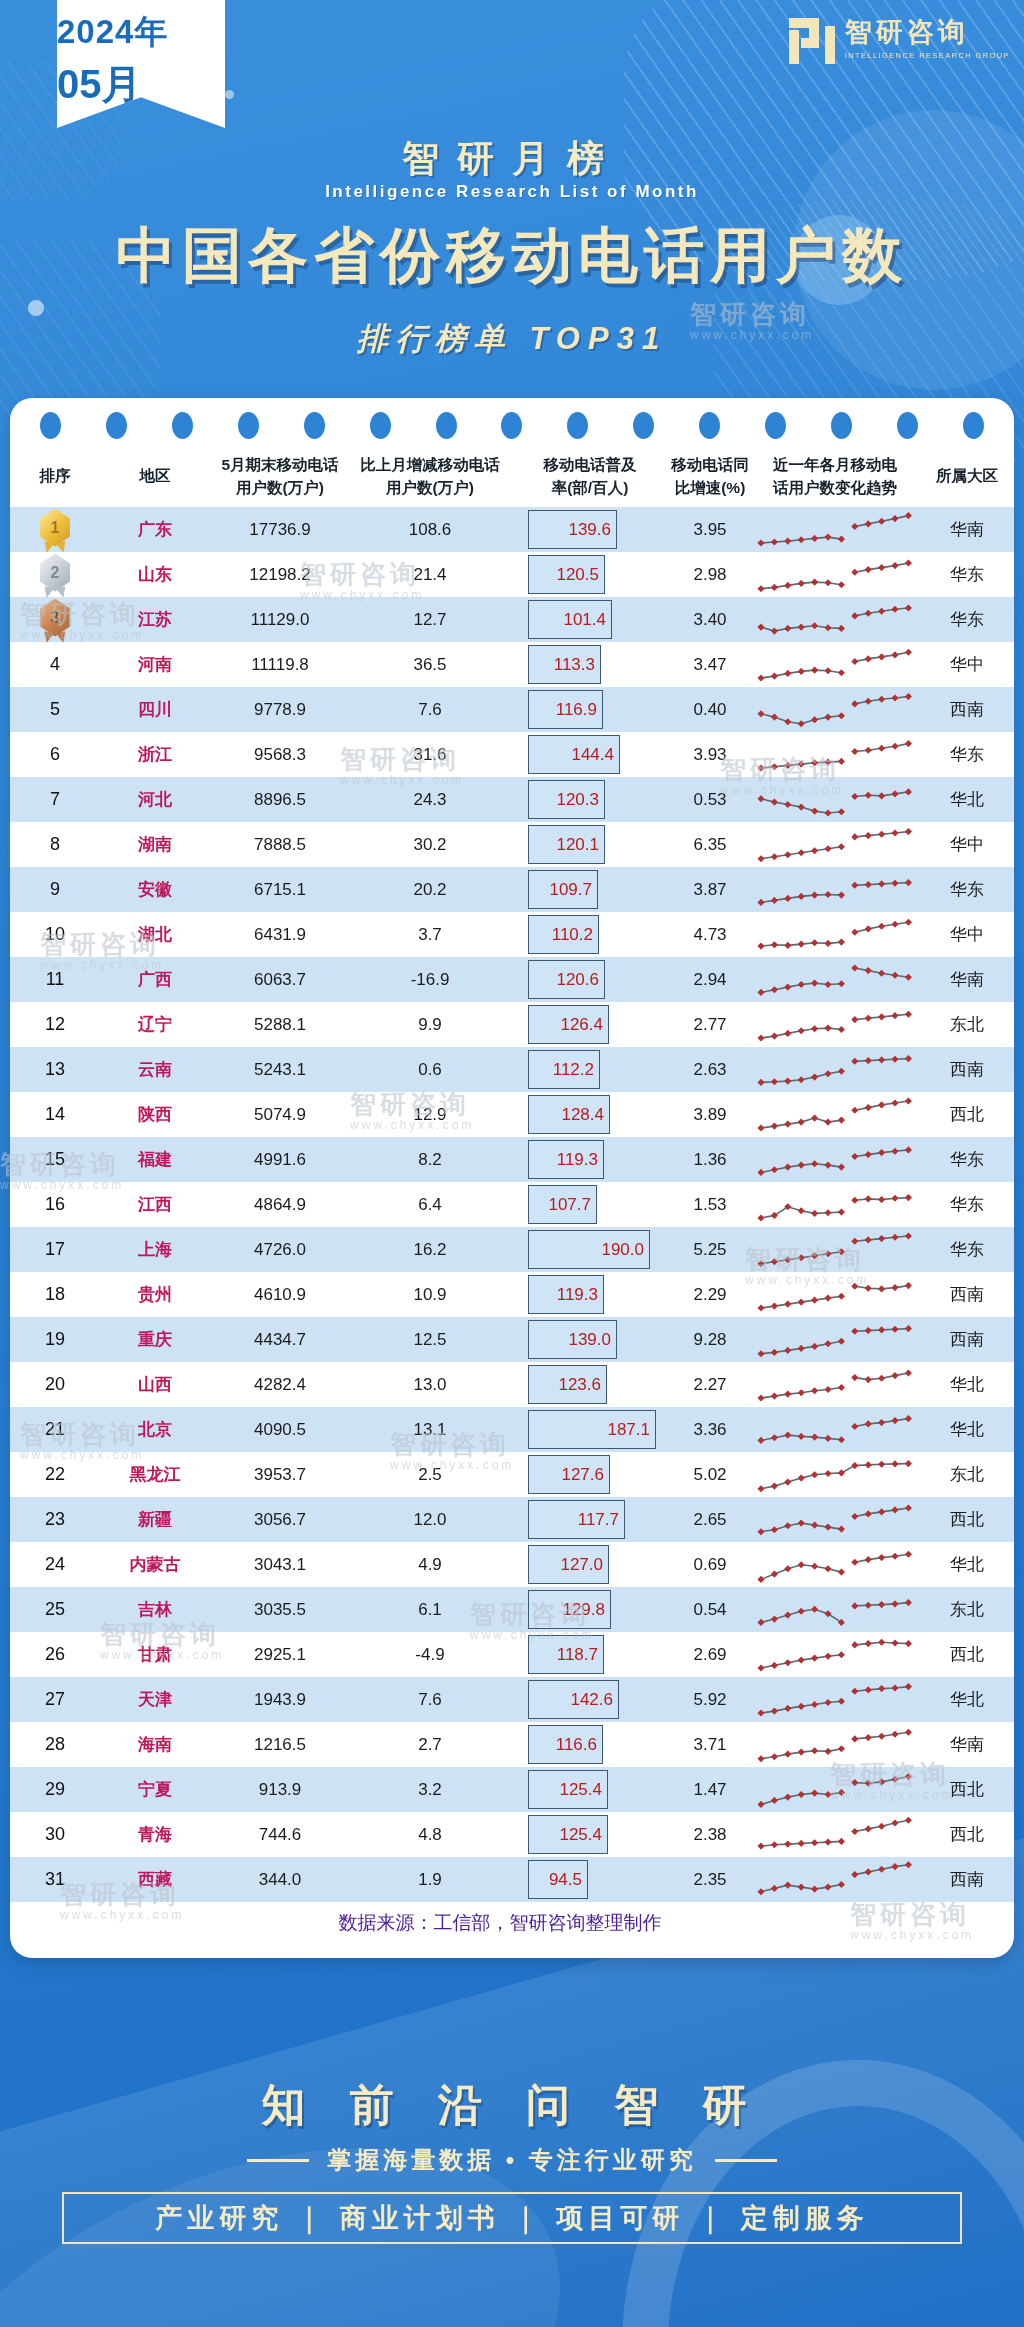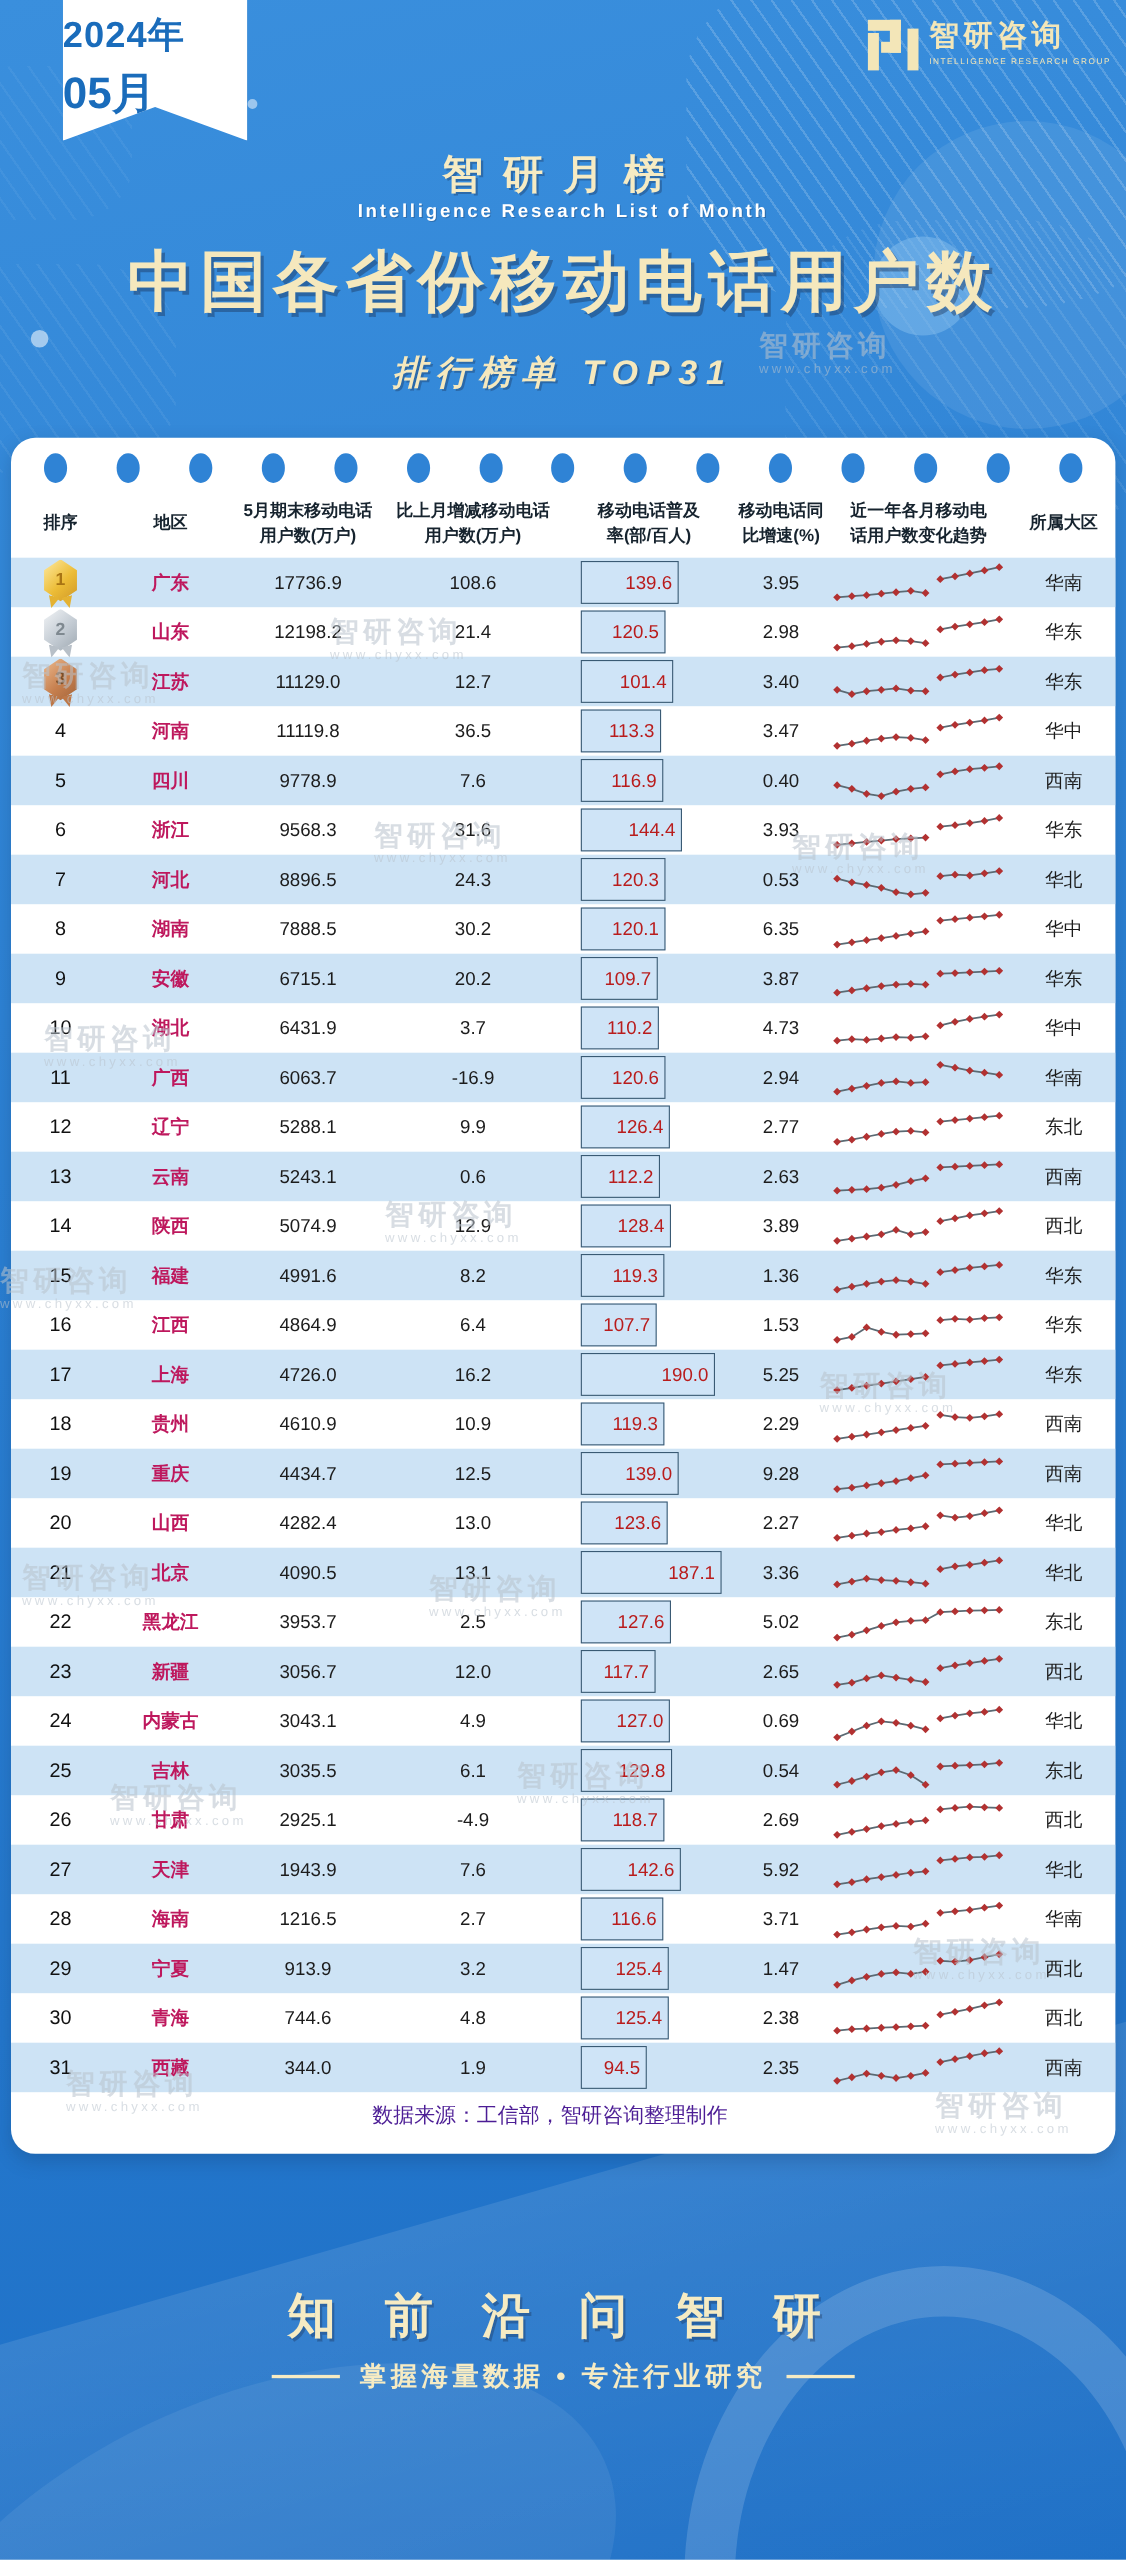--- a/index.html
+++ b/index.html
@@ -840,21 +840,21 @@
           </svg>
         </div>
         <div class="cell">东北</div>
       </div>
       <div class="trow stripe">
         <div class="cell"><span class="rank-num">23</span></div>
         <div class="cell region">新疆</div>
         <div class="cell">3056.7</div>
         <div class="cell">12.0</div>
         <div class="cell bar-cell">
-          <div class="bar" style="width:68px">
+          <div class="bar" style="width:97px">
             <span>117.7</span>
           </div>
         </div>
         <div class="cell">2.65</div>
         <div class="cell spark-cell">
           <svg width="160" height="40" viewBox="0 0 160 40">
             <polyline points="6.0,31.7 19.4,29.7 32.8,25.8 46.2,23.1 59.6,25.1 73.0,27.1 86.4,29.1" fill="none" stroke="#5b6a73" stroke-width="1.6"></polyline>
             <polyline points="99.8,16.5 113.2,13.9 126.6,11.9 140.0,9.9 153.4,8.0" fill="none" stroke="#5b6a73" stroke-width="1.6"></polyline>
             <rect x="-2.5" y="-2.5" width="5" height="5" fill="#b23131" transform="translate(6.0,31.7) rotate(45)"></rect>
             <rect x="-2.5" y="-2.5" width="5" height="5" fill="#b23131" transform="translate(19.4,29.7) rotate(45)"></rect>
@@ -1189,13 +1189,16 @@
       <div class="w1">智研咨询</div>
       <div class="w2">www.chyxx.com</div>
     </div>
   </div>
 
 <div class="footer">
   <div class="slogan">知 前 沿  问 智 研</div>
   <div class="sub-slogan">
       <span>掌握海量数据 • 专注行业研究</span>
     </div>
+  <div class="services-box">
+      <span>产业研究 ｜ 商业计划书 ｜ 项目可研 ｜ 定制服务</span>
+    </div>
 </div>
 
 </body></html>

